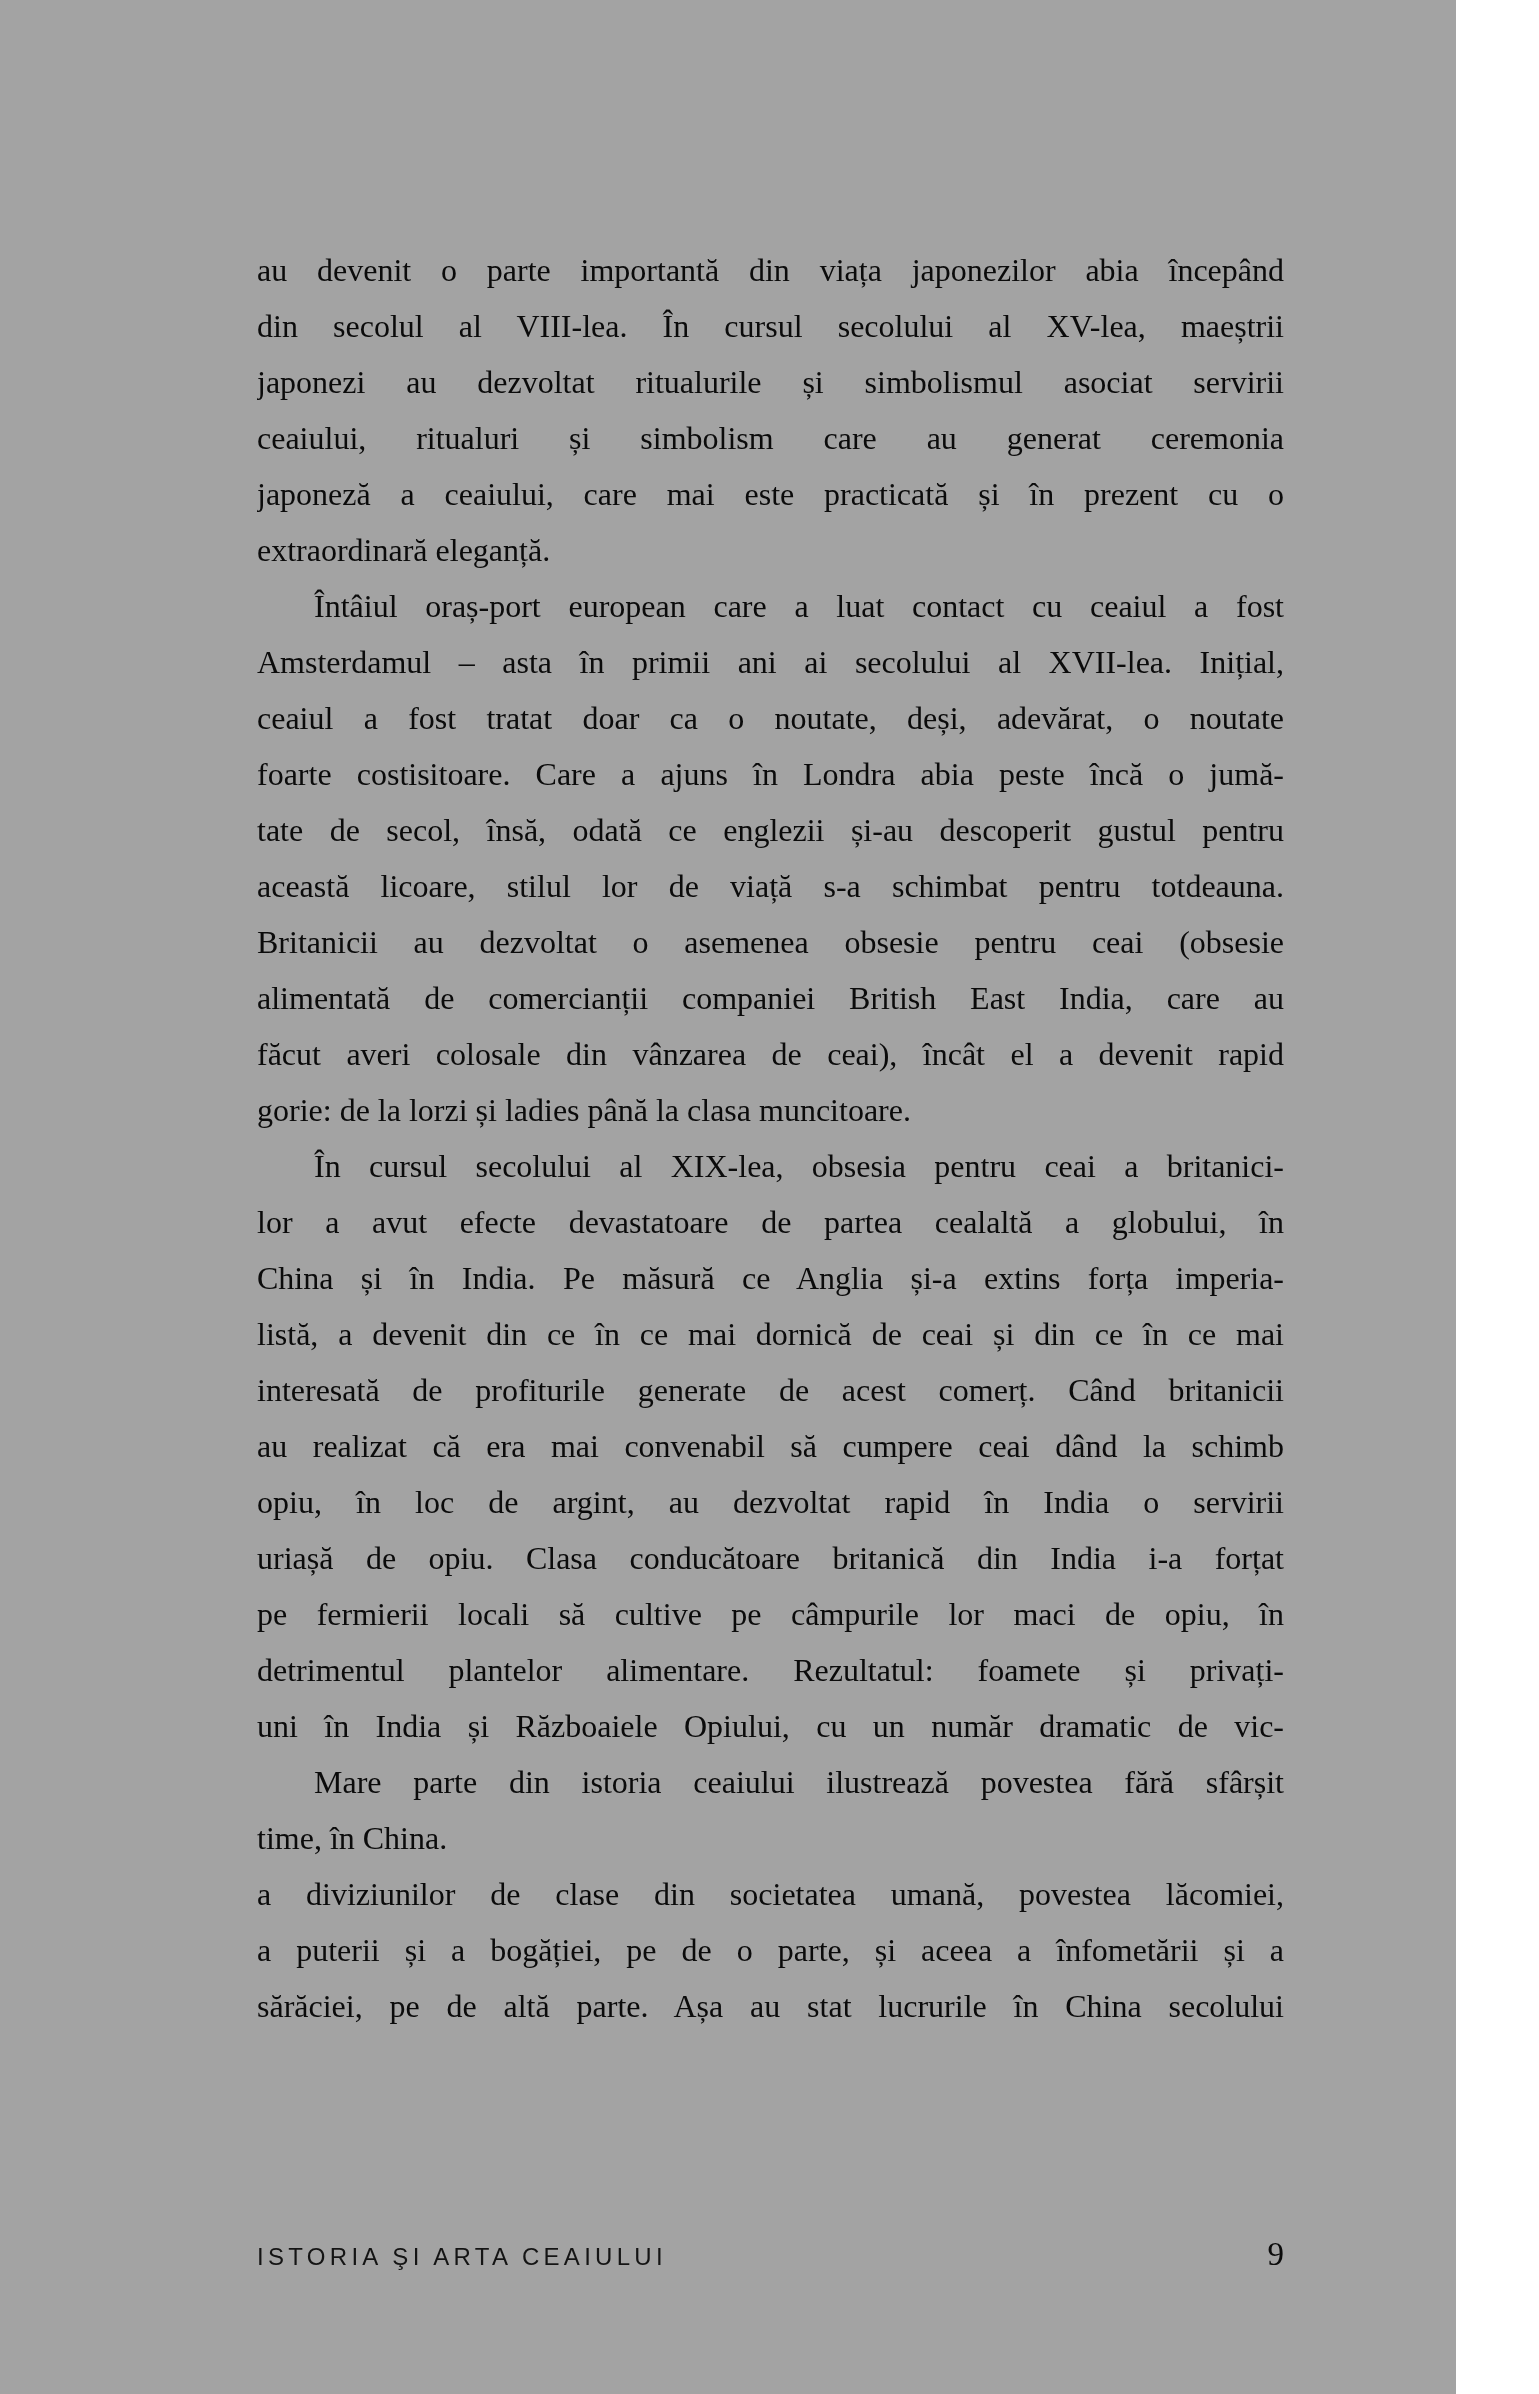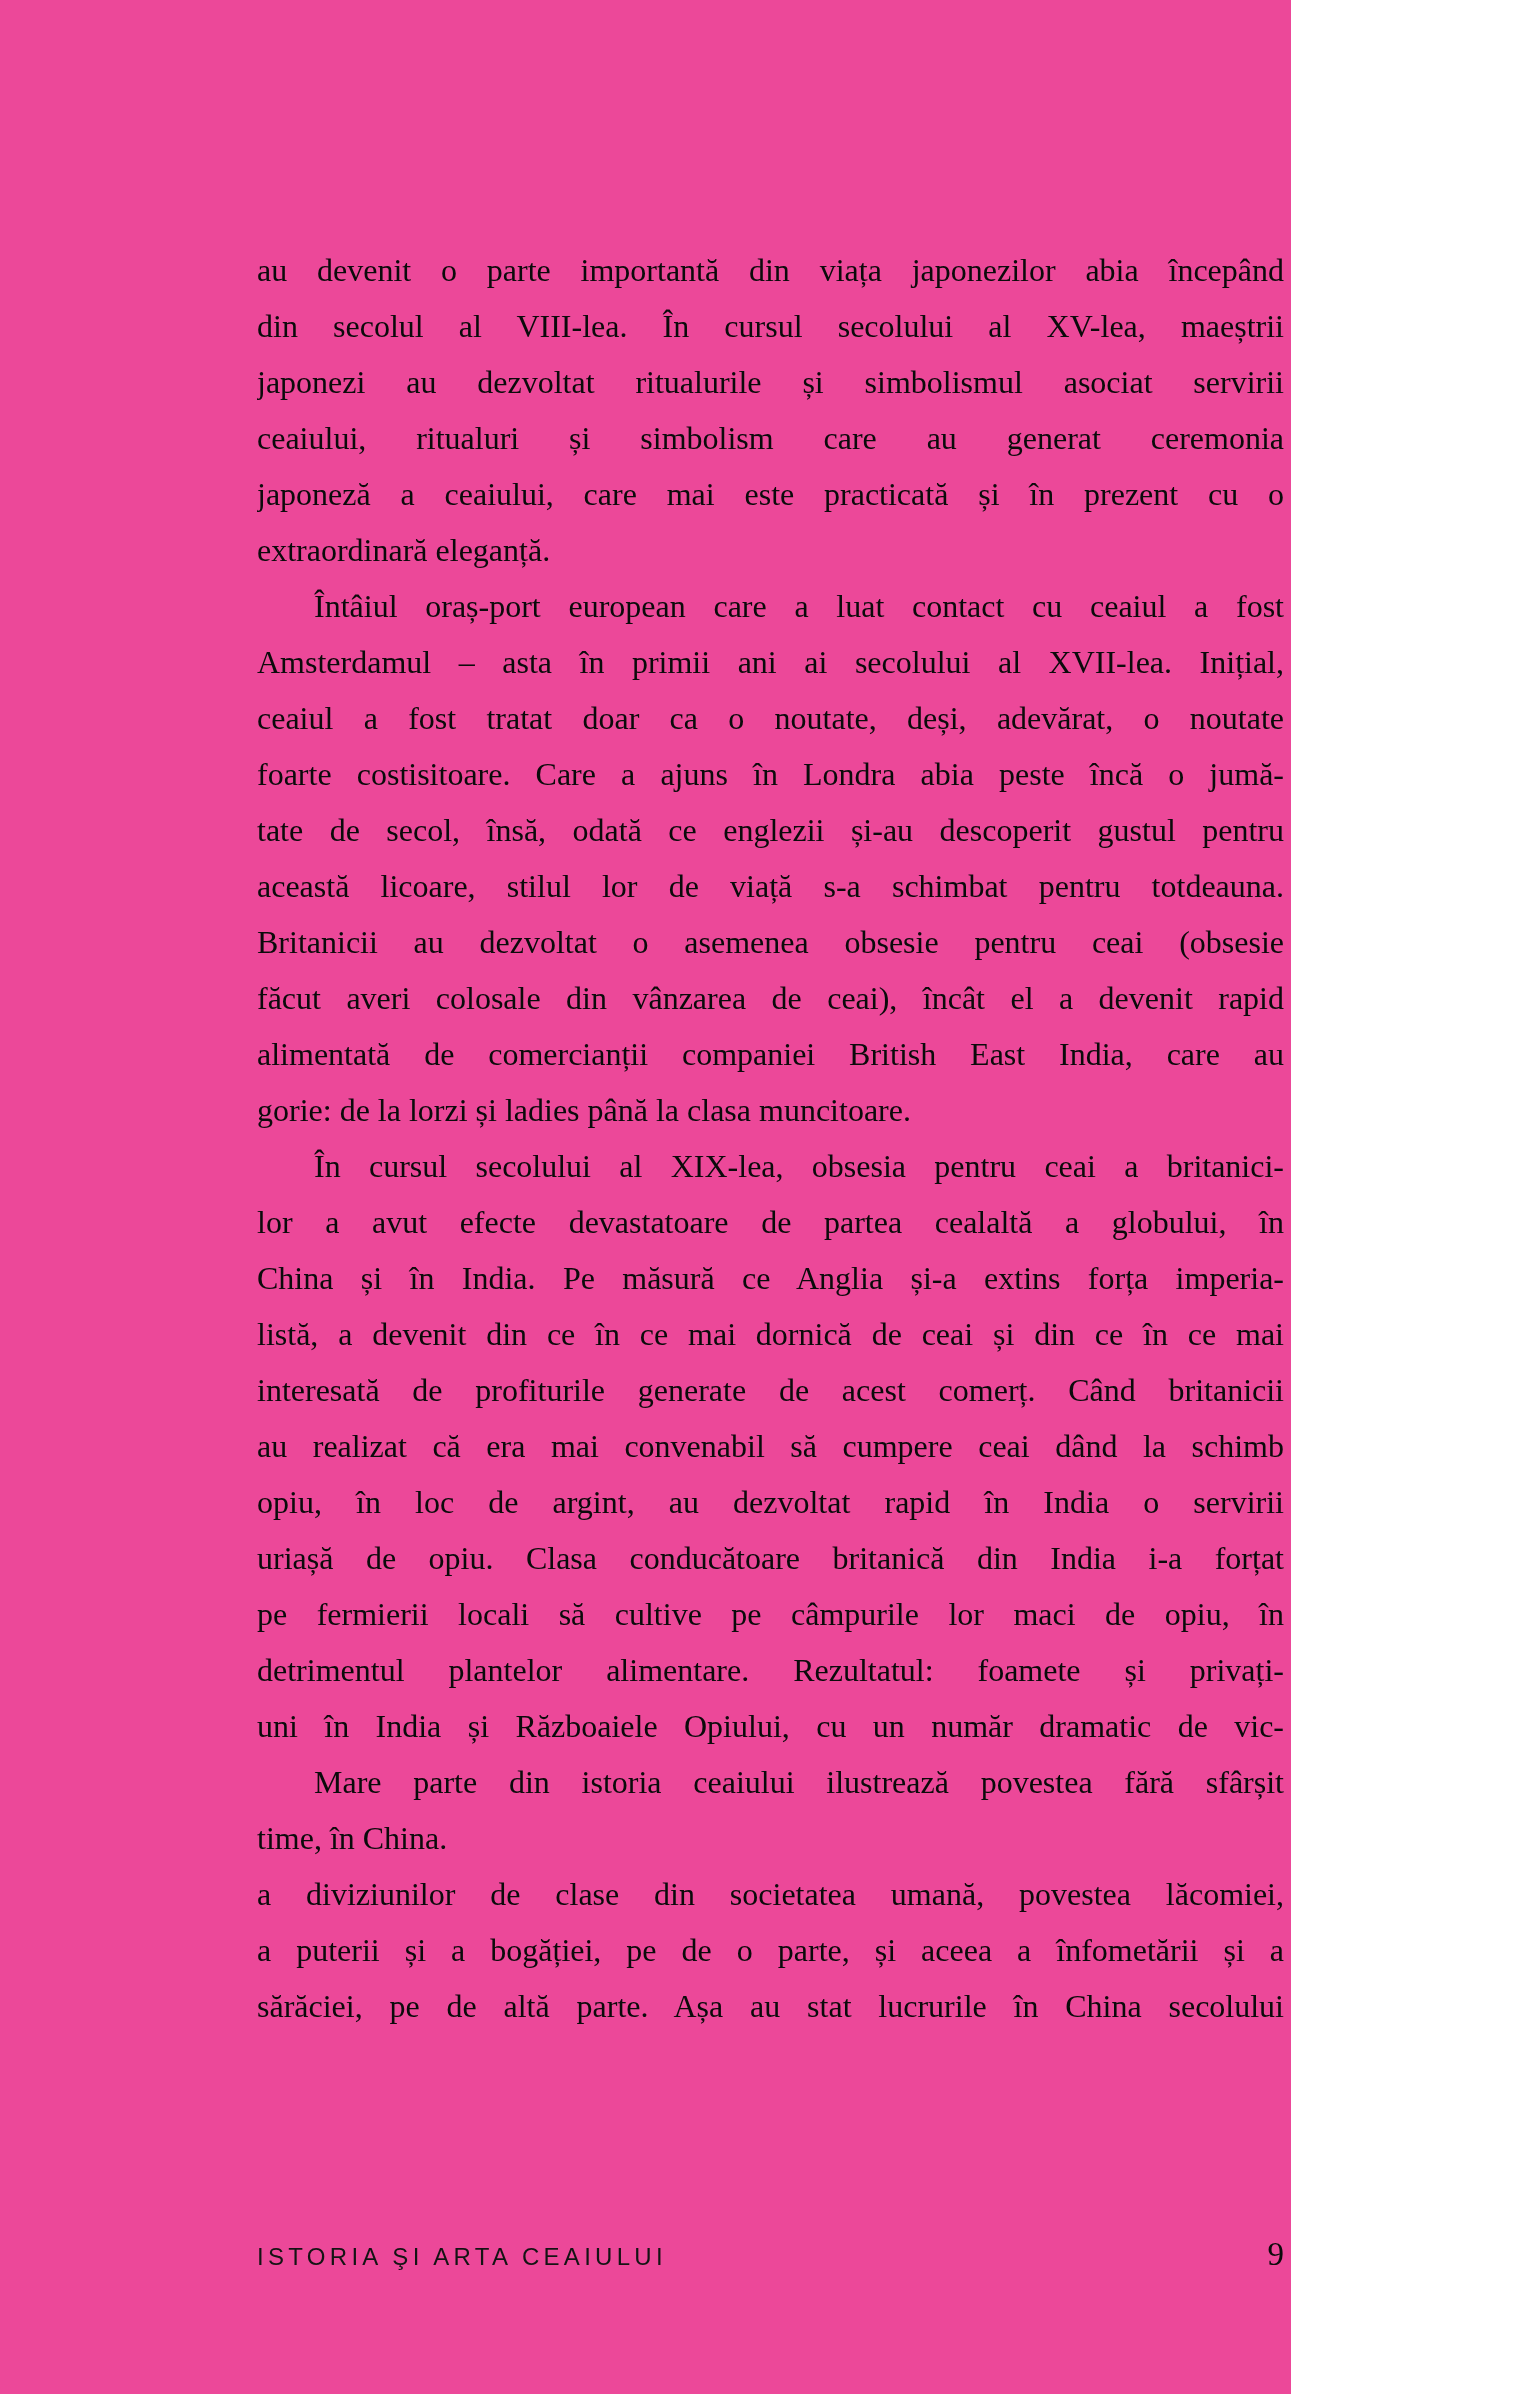--- a/index.html
+++ b/index.html
@@ -2,23 +2,23 @@
 <html><head>
 <meta charset="utf-8">
 <style>
   html, body {
     margin: 0;
     padding: 0;
     background: #ffffff;
   }
   .page {
     position: relative;
-    width: 1291px;
+    width: 1456px;
     height: 2394px;
-    background: #ec4899;
+    background: #a3a3a3;
     overflow: hidden;
   }
   .text-block {
     position: absolute;
     left: 257px;
     top: 242px;
     width: 1027px;
     font-family: "Liberation Serif", "DejaVu Serif", serif;
     font-size: 32px;
     color: #0b0b0b;
@@ -79,22 +79,22 @@
       <div class="line">ceaiului, ritualuri și simbolism care au generat ceremonia</div>
       <div class="line">japoneză a ceaiului, care mai este practicată și în prezent cu o</div>
       <div class="line last">extraordinară eleganță.</div>
       <div class="line indent">Întâiul oraș-port european care a luat contact cu ceaiul a fost</div>
       <div class="line">Amsterdamul – asta în primii ani ai secolului al XVII-lea. Inițial,</div>
       <div class="line">ceaiul a fost tratat doar ca o noutate, deși, adevărat, o noutate</div>
       <div class="line">foarte costisitoare. Care a ajuns în Londra abia peste încă o jumă-</div>
       <div class="line">tate de secol, însă, odată ce englezii și-au descoperit gustul pentru</div>
       <div class="line">această licoare, stilul lor de viață s-a schimbat pentru totdeauna.</div>
       <div class="line">Britanicii au dezvoltat o asemenea obsesie pentru ceai (obsesie</div>
+      <div class="line">alimentată de comercianții companiei British East India, care au</div>
       <div class="line">făcut averi colosale din vânzarea de ceai), încât el a devenit rapid</div>
-      <div class="line">alimentată de comercianții companiei British East India, care au</div>
       <div class="line last">gorie: de la lorzi și ladies până la clasa muncitoare.</div>
       <div class="line indent">În cursul secolului al XIX-lea, obsesia pentru ceai a britanici-</div>
       <div class="line">lor a avut efecte devastatoare de partea cealaltă a globului, în</div>
       <div class="line">China și în India. Pe măsură ce Anglia și-a extins forța imperia-</div>
       <div class="line">listă, a devenit din ce în ce mai dornică de ceai și din ce în ce mai</div>
       <div class="line">interesată de profiturile generate de acest comerț. Când britanicii</div>
       <div class="line">au realizat că era mai convenabil să cumpere ceai dând la schimb</div>
       <div class="line">opiu, în loc de argint, au dezvoltat rapid în India o servirii</div>
       <div class="line">uriașă de opiu. Clasa conducătoare britanică din India i-a forțat</div>
       <div class="line">pe fermierii locali să cultive pe câmpurile lor maci de opiu, în</div>

